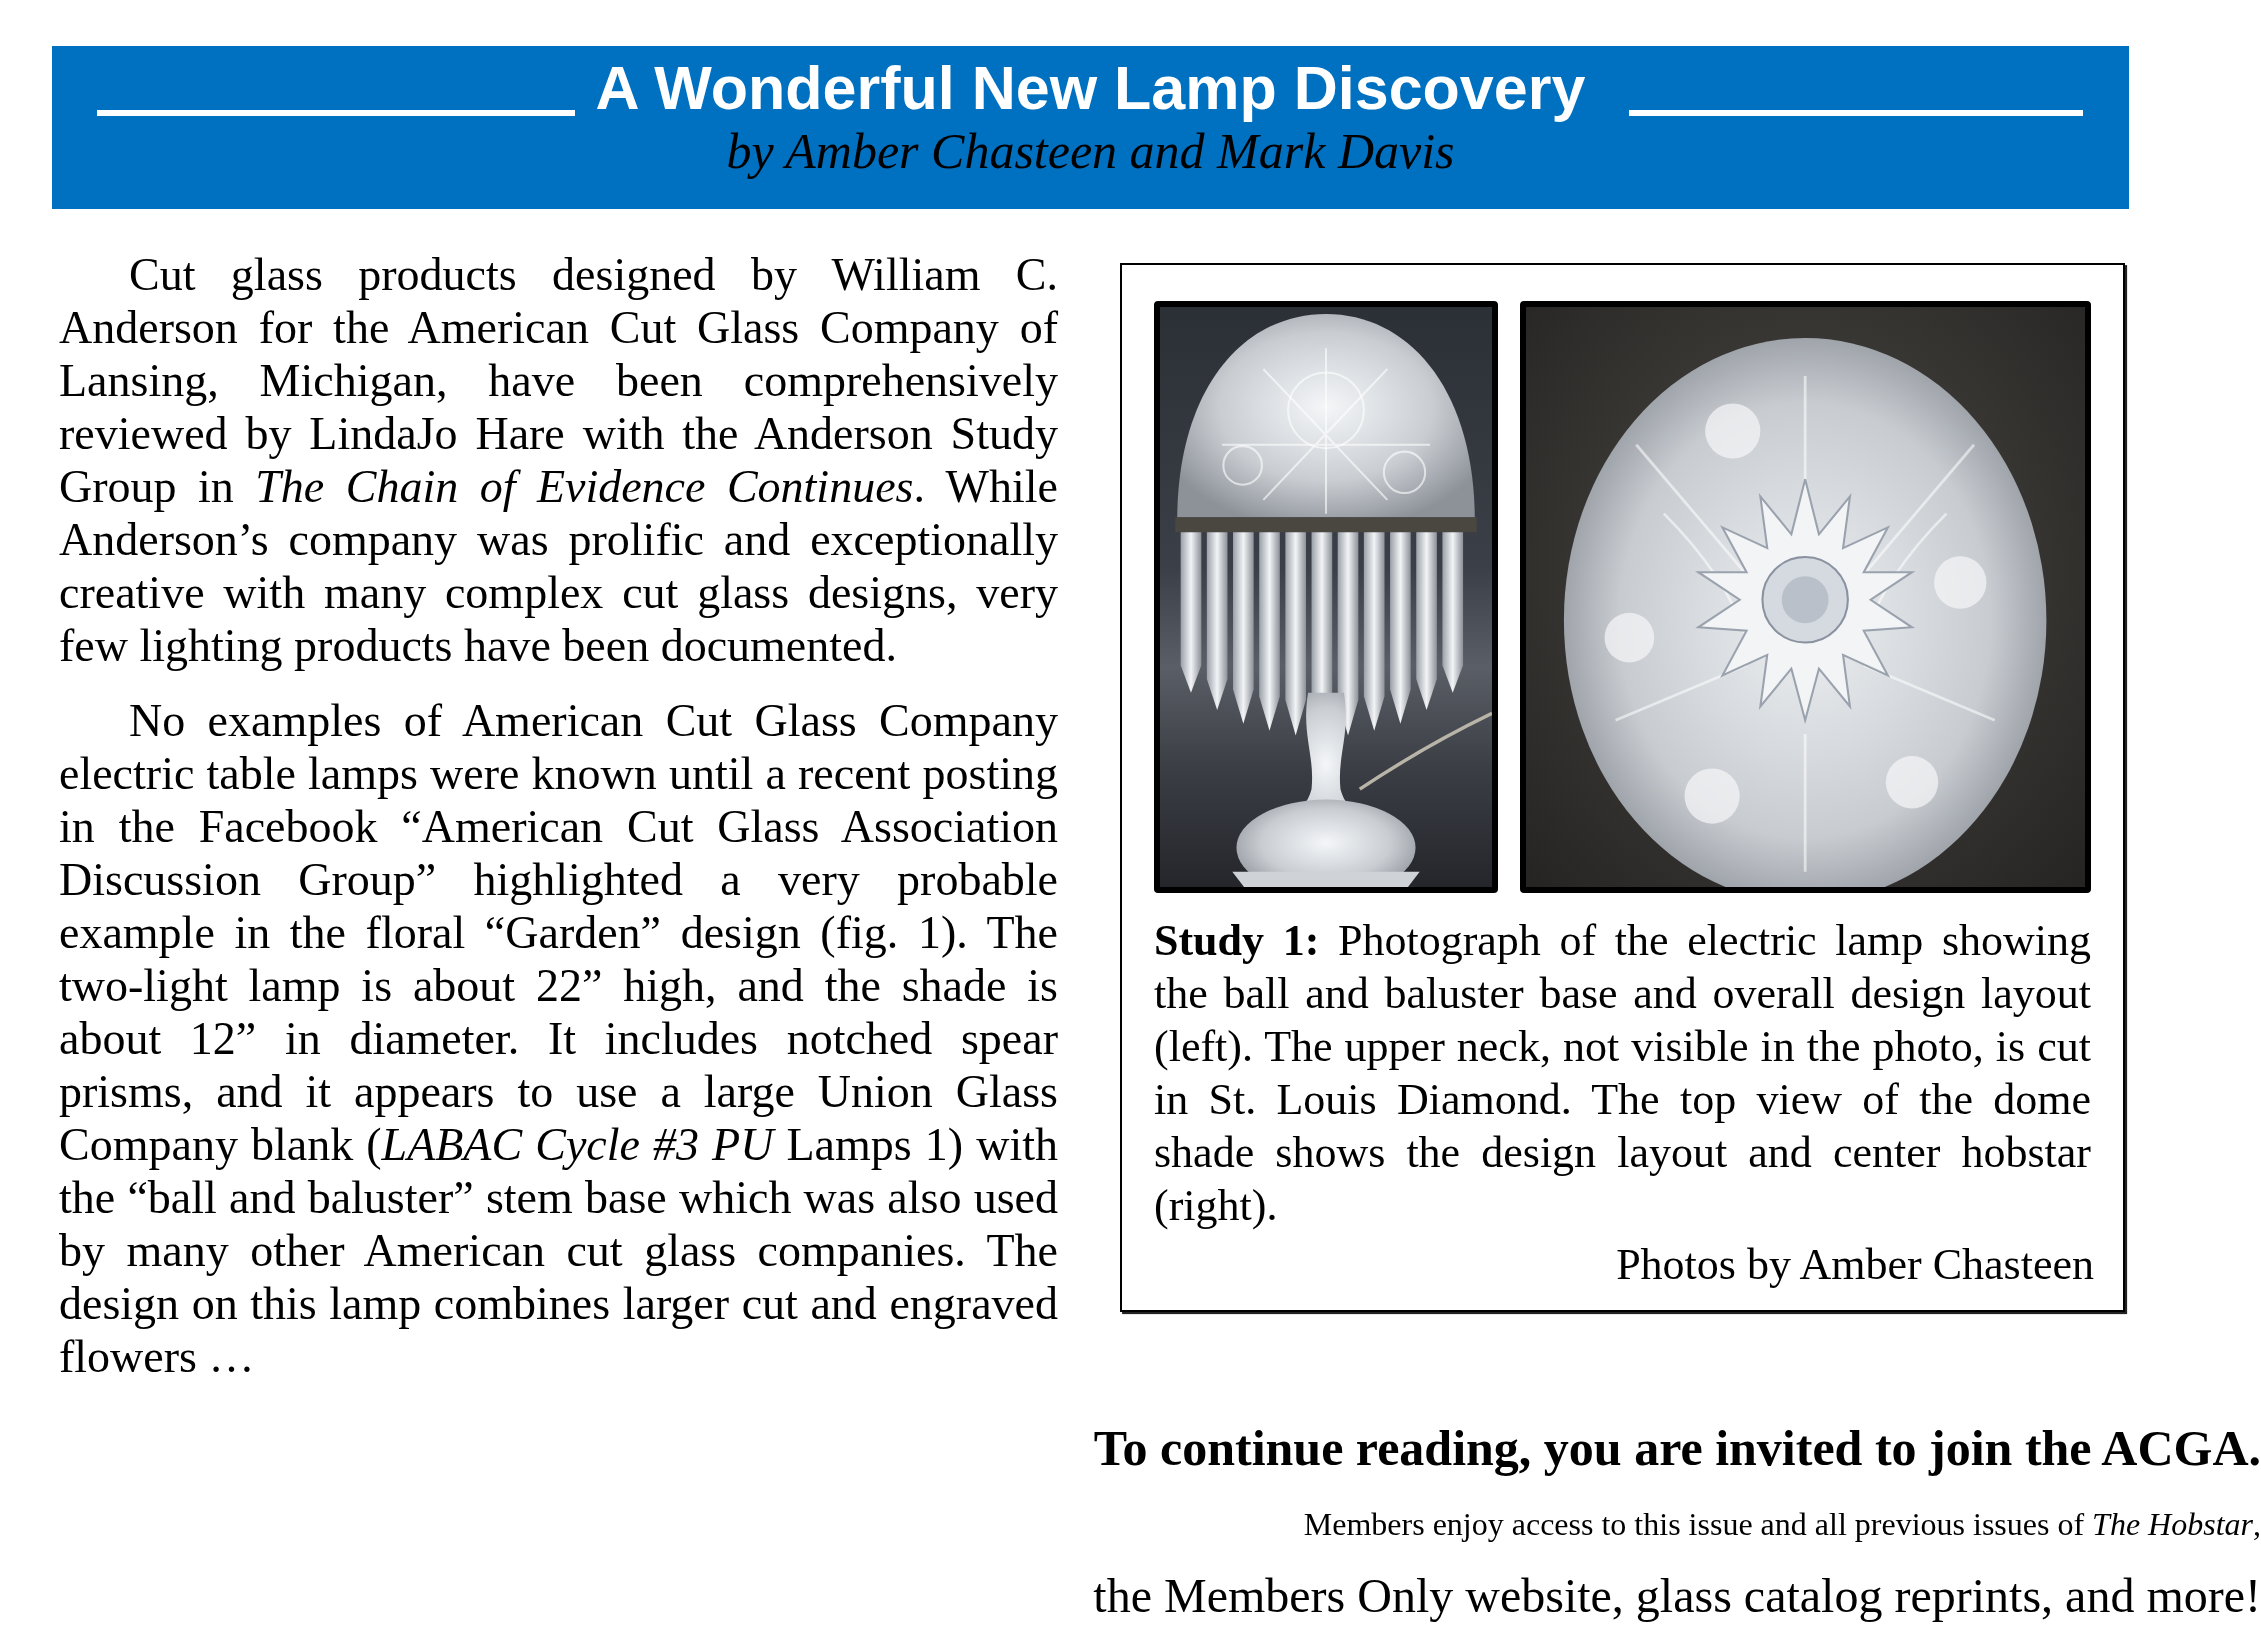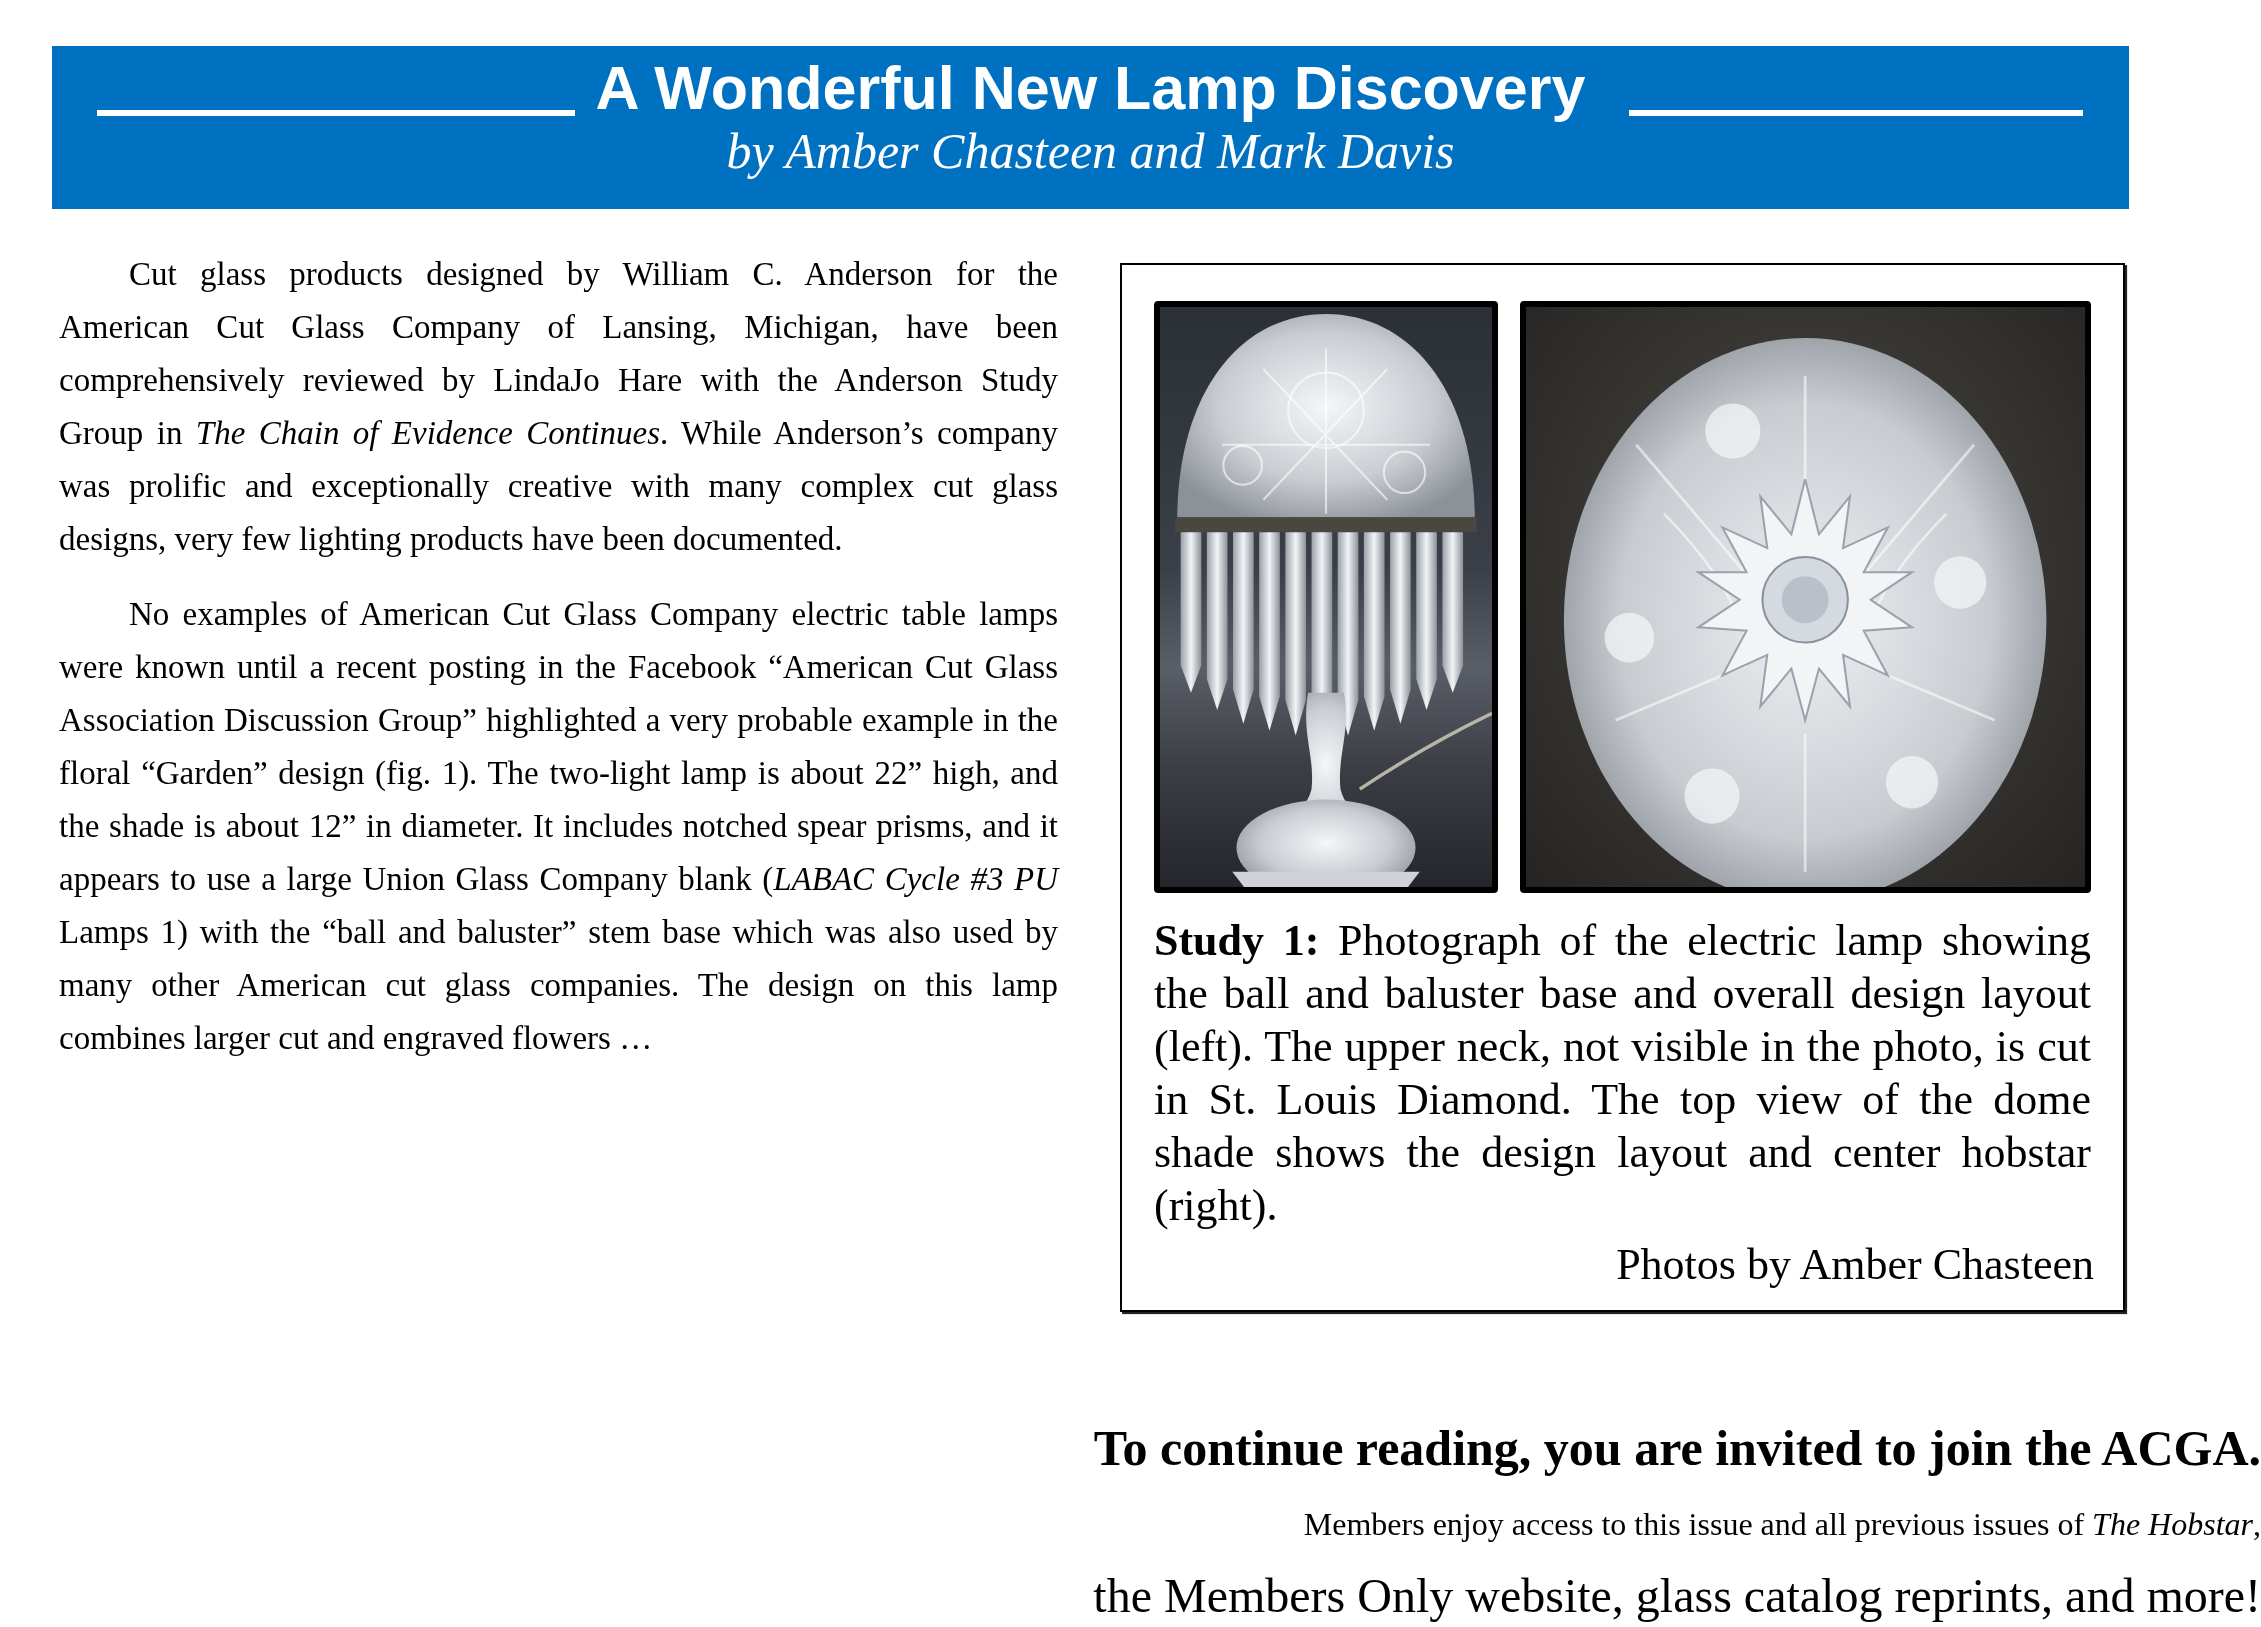--- a/index.html
+++ b/index.html
@@ -9,25 +9,25 @@
   
   .banner { position:absolute; left:52px; top:46px; width:2077px; height:163px; background:#0070C0; }
   .banner .rule { position:absolute; height:5.5px; background:#ffffff; top:64px; }
   .banner .rule.left  { left:45px;  width:478px; }
   .banner .rule.right { left:1577px; width:454px; }
   .banner .title { position:absolute; left:0; right:0; top:8.3px; text-align:center;
                    font-family:"Liberation Sans", sans-serif; font-weight:bold;
                    font-size:61px; line-height:69px; color:#ffffff; letter-spacing:0px; }
   .banner .byline { position:absolute; left:0; right:0; top:76px; text-align:center;
                     font-family:"Liberation Serif", serif; font-style:italic;
-                    font-size:50px; line-height:58px; color:#ffffff; }
+                    font-size:50px; line-height:58px; color:#000000; }
 
   
   .column { position:absolute; left:59px; top:248px; width:999px;
-            font-size:33px; line-height:53px; text-align:justify; hyphens:none; }
+            font-size:46px; line-height:53px; text-align:justify; hyphens:none; }
   .column p { margin:0 0 22px 0; text-indent:70px; }
   .column p:last-child { margin-bottom:15px; }
 
   
   .figure { position:absolute; left:1120px; top:263px; width:1001px; height:1045px;
             border:2.8px solid #000; box-shadow:2.1px 2.1px 0 #222; background:#fff; }
   .photo { position:absolute; border:6.2px solid #000; border-radius:4.1px; overflow:hidden; box-sizing:border-box; }
   .photo.lamp { left:32px; top:36px; width:344px; height:592px;
                 background:linear-gradient(180deg,#2b2f36 0%,#3b3f47 45%,#5a5e66 62%,#3a3d44 80%,#24262b 100%); }
   .photo.dome { left:398px; top:36px; width:571px; height:592px;

